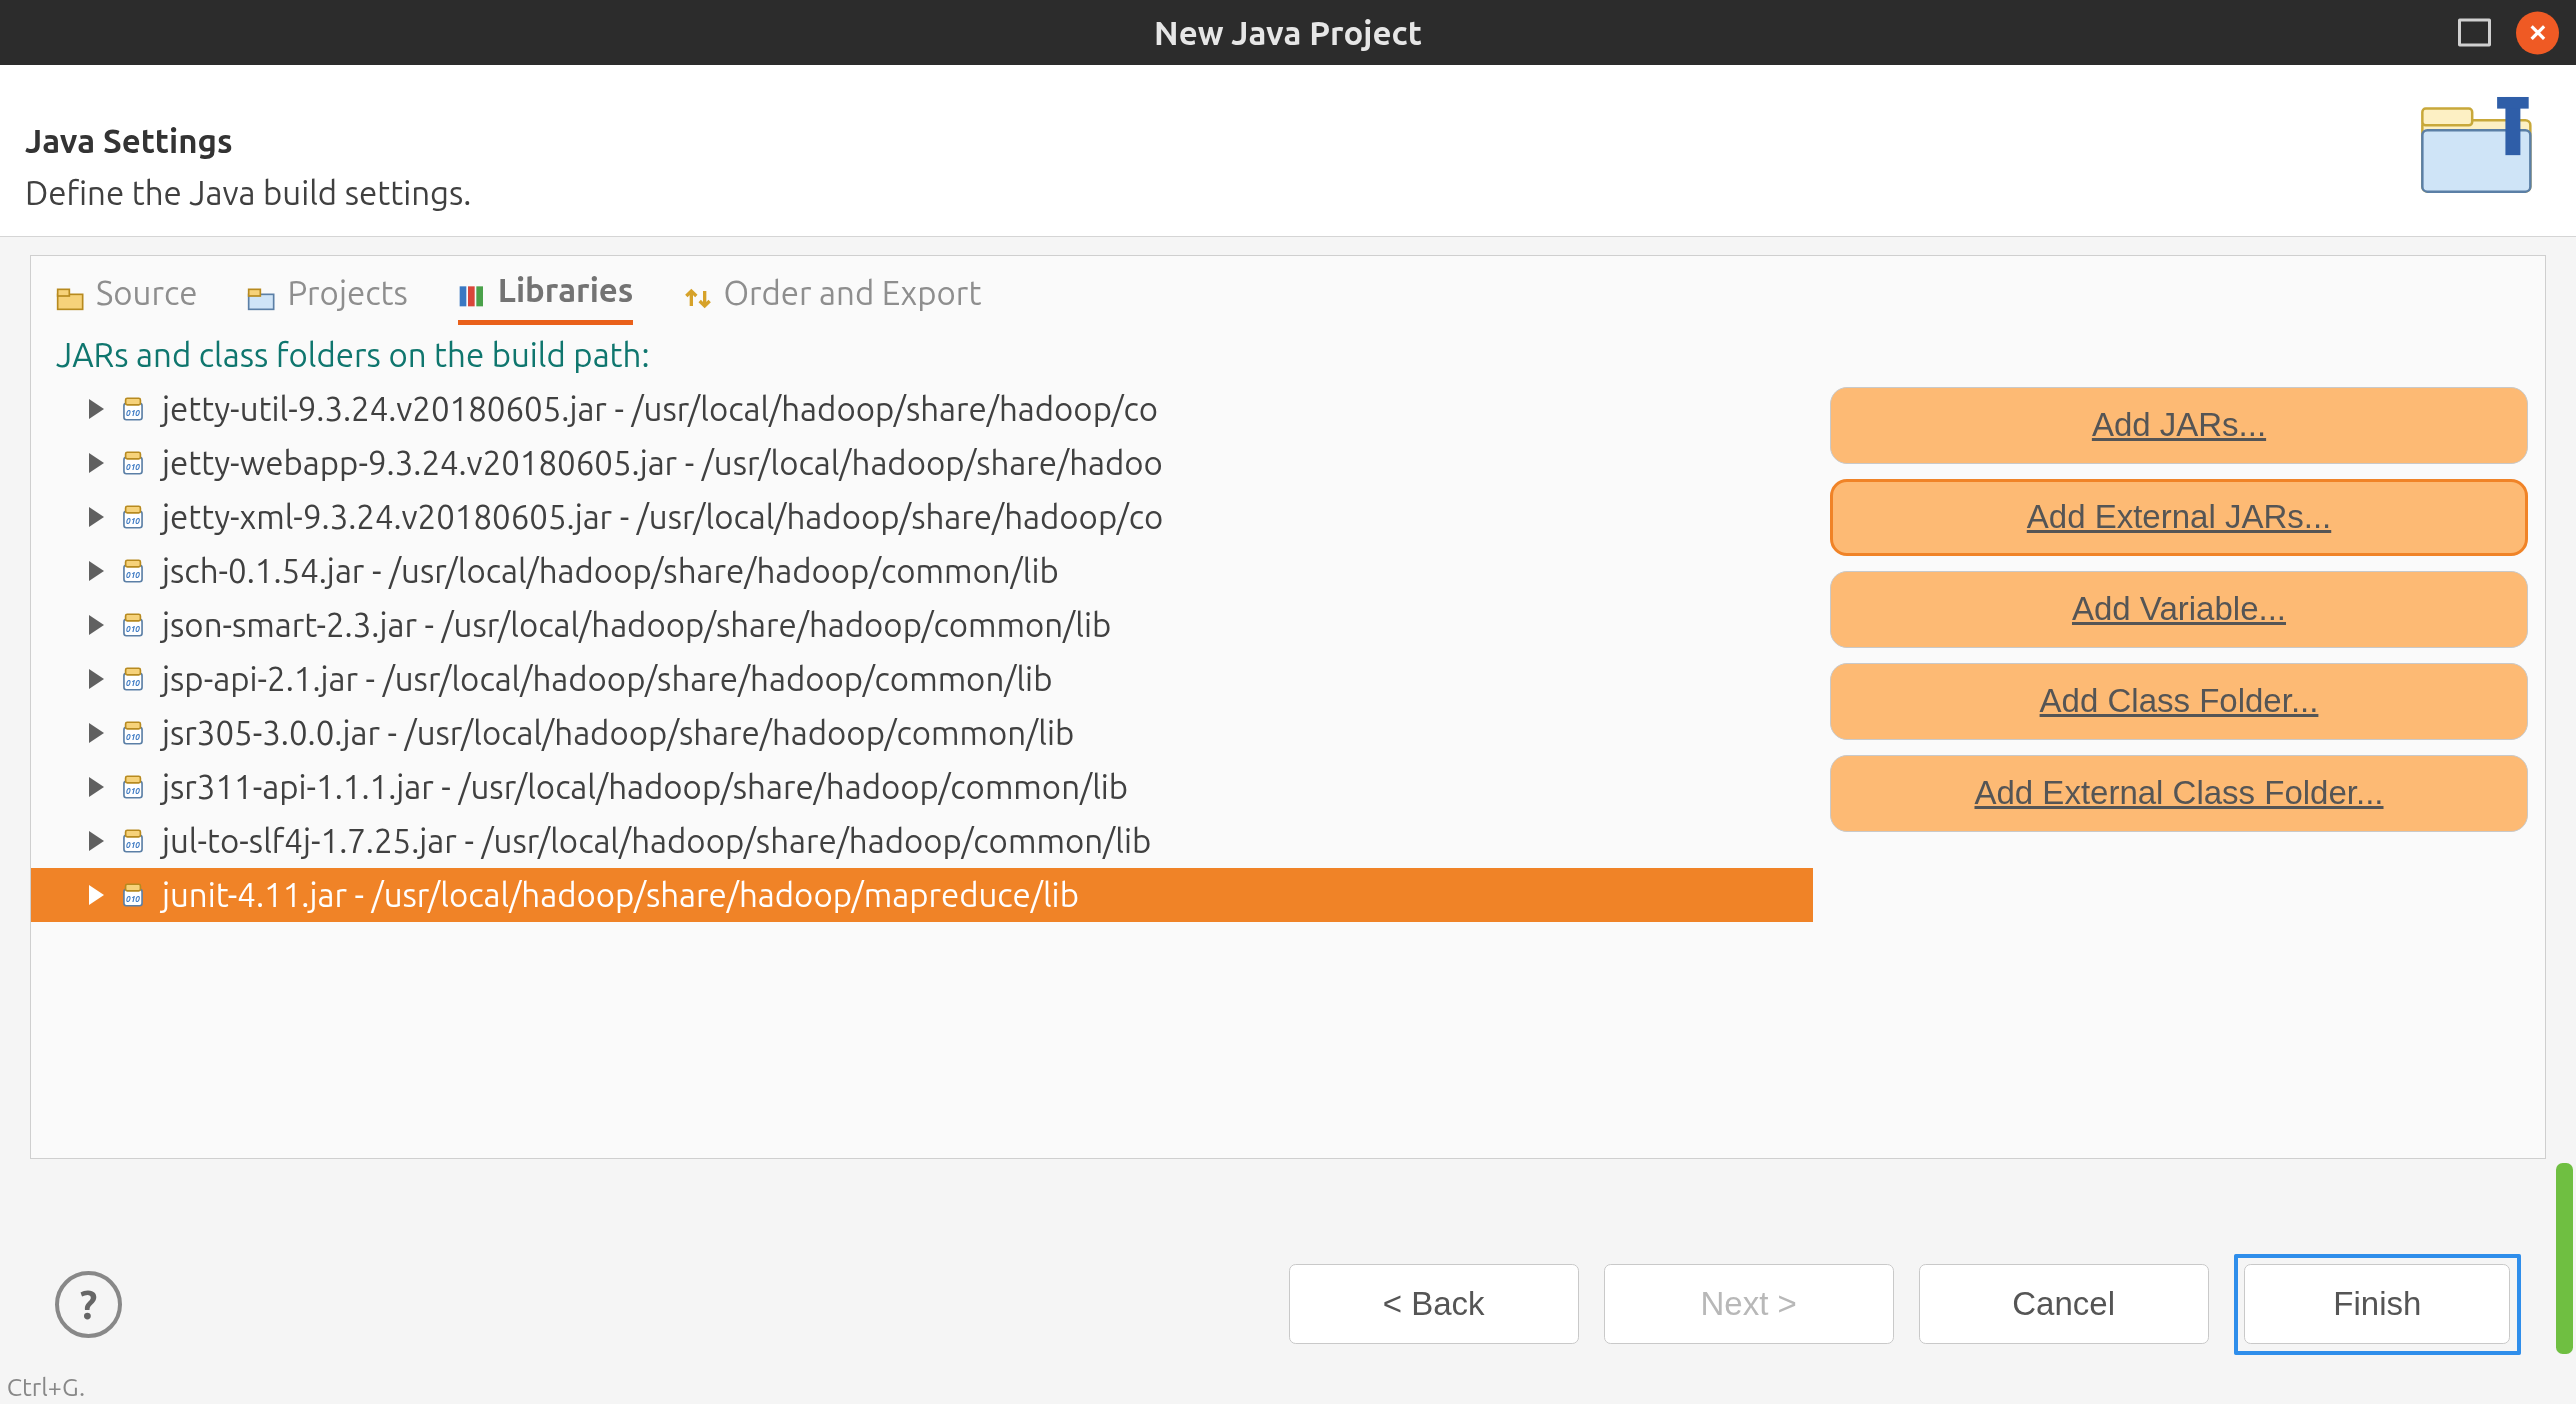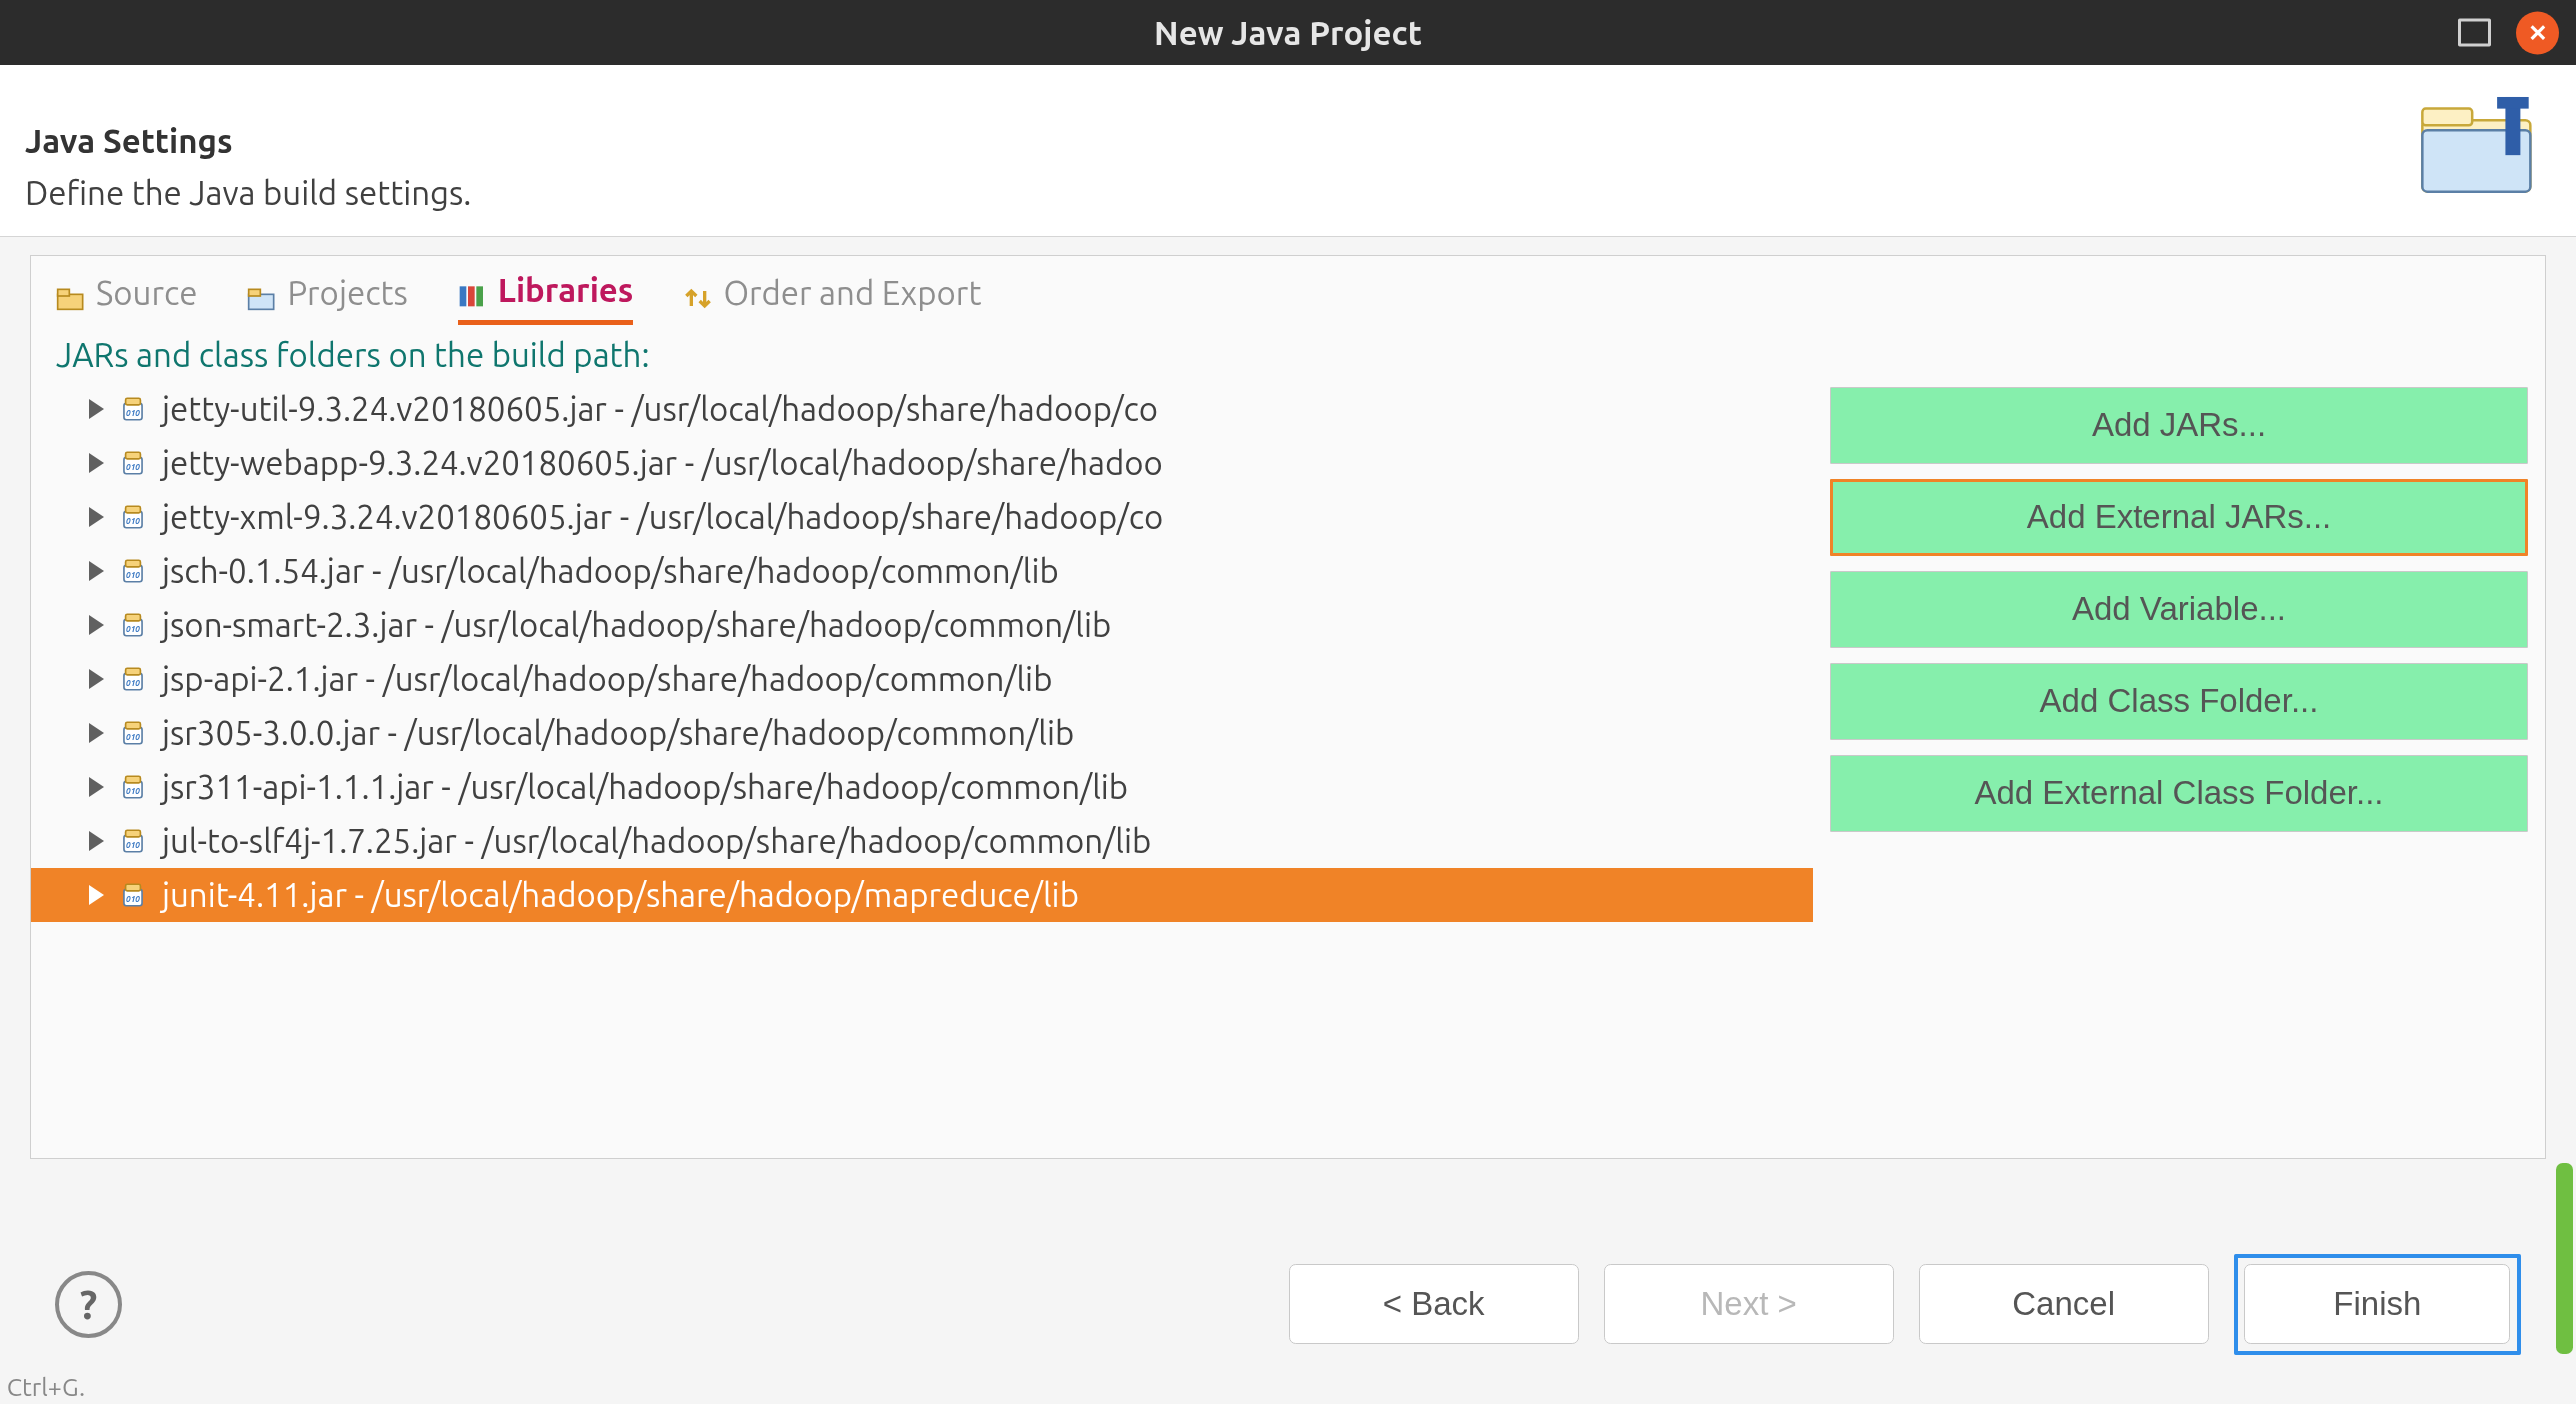--- a/index.html
+++ b/index.html
@@ -15,36 +15,36 @@
   .header-panel { background: #ffffff; padding: 23px 25px 25px 25px; display: flex; justify-content: space-between; align-items: flex-start; border-bottom: 0.8px solid #d5d5d5; }
   .header-text h1 { font-size: 33px; font-weight: 700; color: #333333; margin-bottom: 15px; margin-top: 34px; }
   .header-text p  { font-size: 33px; color: #404040; }
   .header-icon-wrap { width: 141px; height: 116px; display: flex; align-items: center; justify-content: center; }
 
   .body-panel { flex: 1; padding: 18.3px 30px 0 30px; display: flex; flex-direction: column; }
   .tabbed-box { border: 1.7px solid #cfcfcf; background: #fafafa; display: flex; flex-direction: column; height: 904px; }
 
   .tabs-row { display: flex; gap: 50px; padding: 15px 25px 0 25px; }
   .tab { display: flex; align-items: center; gap: 10px; font-size: 33px; color: #8e8e8e; padding-bottom: 11.6px; cursor: pointer; }
-  .tab.active { color: #be185d; font-weight: 700; border-bottom: 5px solid #e9601a; }
+  .tab.active { color: #737373; font-weight: 700; border-bottom: 5px solid #e9601a; }
   .tab-icon { width: 30px; height: 25px; display: inline-block; }
 
   .list-header { font-size: 33px; color: #0f766e; padding: 11.6px 25px 8.3px 25px; }
 
   .content-row { flex: 1; display: flex; overflow: hidden; }
 
   .jar-list { flex: 1; overflow: hidden; }
   .jar-item { display: flex; align-items: center; gap: 15px; height: 54px; padding-left: 58px; font-size: 33px; color: #404040; white-space: nowrap; overflow: hidden; cursor: pointer; }
   .jar-item.selected { background: #f08327; color: #ffffff; }
   .tri { display: inline-block; width: 0; height: 0; border-top: 10px solid transparent; border-bottom: 10px solid transparent; border-left: 15px solid #606060; }
   .jar-item.selected .tri { border-left-color: #ffffff; }
   .jar-icon { width: 28px; height: 28px; display: inline-flex; align-items: center; justify-content: center; font-style: italic; }
 
   .side-buttons { width: 732px; padding: 5px 16.6px 0 16.6px; display: flex; flex-direction: column; gap: 15px; }
-  .side-btn { height: 77px; border: 1.7px solid #c9c9c9; border-radius: 1px; background: #86efac; font-size: 33px; color: #555555; cursor: pointer; }
+  .side-btn { height: 77px; border: 1.7px solid #c9c9c9; border-radius: 17px; background: #fdba74; font-size: 33px; color: #555555; cursor: pointer; text-decoration: underline; }
   .side-btn.focused { border: 3.3px solid #f08327; }
 
   .footer-row { margin-top: auto; display: flex; align-items: center; padding: 33px 25px 50px 25px; gap: 25px; }
   .help-btn { width: 67px; height: 67px; border-radius: 50%; border: 4.2px solid #888888; display: flex; align-items: center; justify-content: center; font-size: 40px; color: #666666; font-weight: 700; cursor: pointer; background: #f5f5f5; }
   .footer-spacer { flex: 1; }
   .nav-btn { width: 290px; height: 80px; border: 1.7px solid #c9c9c9; border-radius: 6.7px; background: #ffffff; font-size: 33px; color: #555555; cursor: pointer; }
   .nav-btn.disabled { color: #b8b8b8; cursor: default; }
   .nav-btn.finish { width: 266px; }
   .finish-wrap { border: 4.2px solid #2f8eeb; padding: 6.7px; border-radius: 1.7px; }
 

